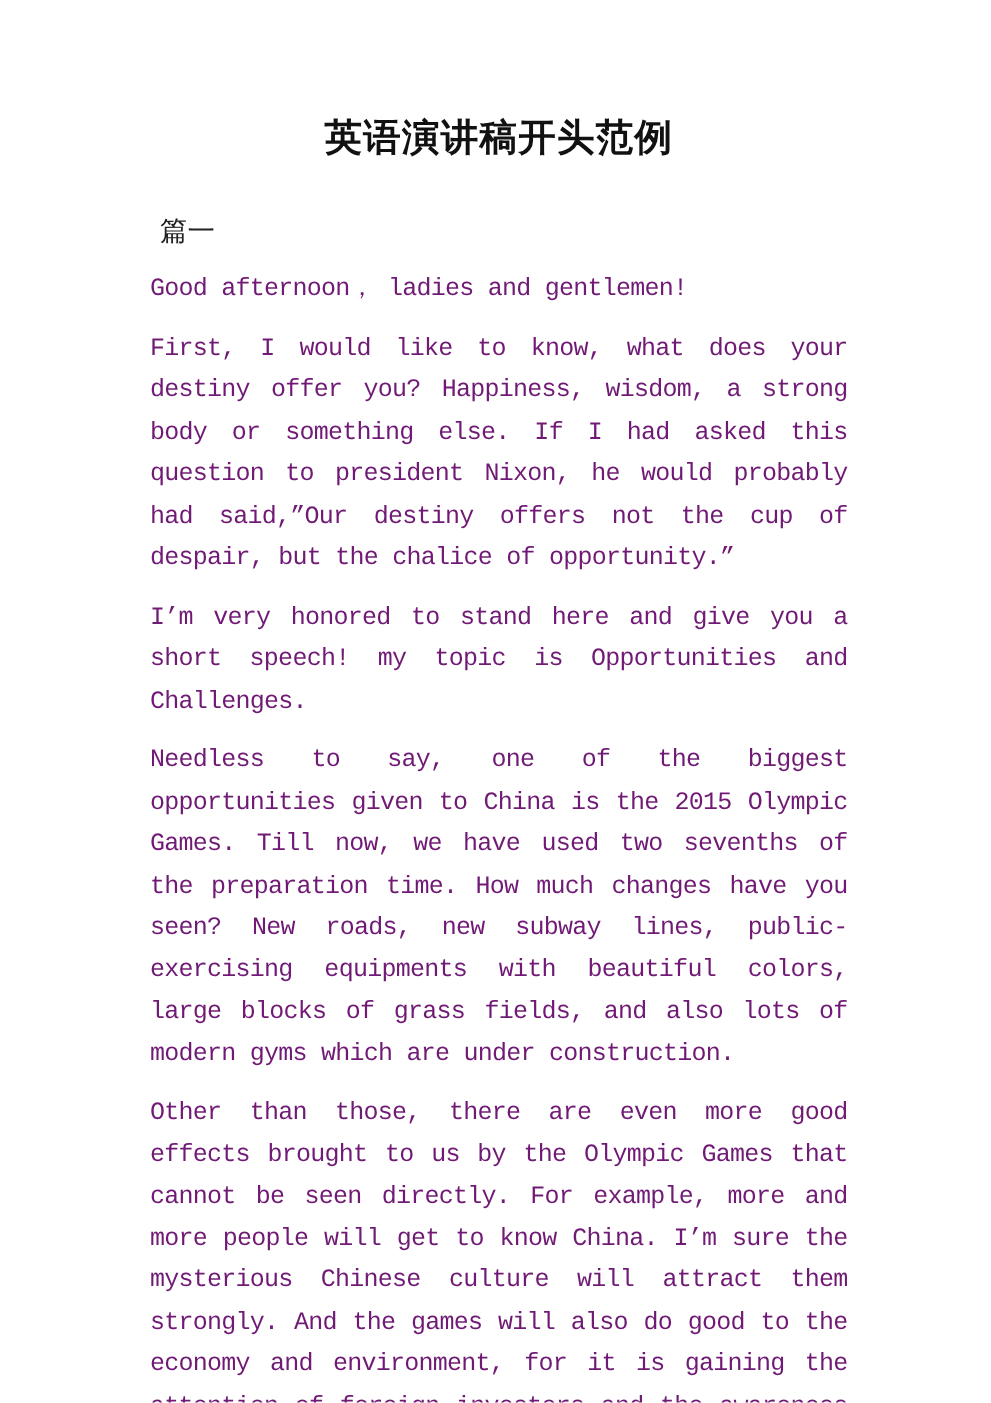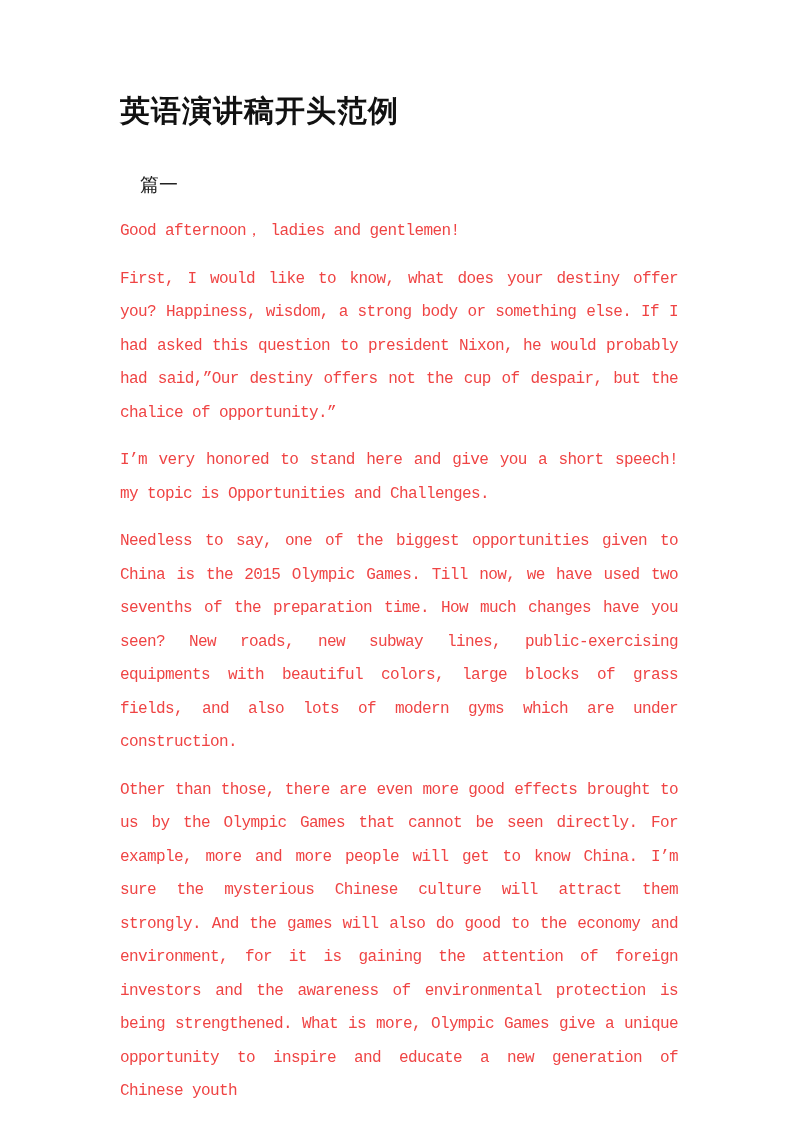--- a/index.html
+++ b/index.html
@@ -15,40 +15,40 @@
     height: 1122px;
     background: #ffffff;
     padding: 90px 115px 0 120px;
   }
   .doc-title {
     margin: 0 0 36px 0;
     font-family: "Liberation Serif", "DejaVu Serif", serif;
     font-size: 30px;
     line-height: 42px;
     font-weight: bold;
-    text-align: left;
+    text-align: center;
     letter-spacing: 1px;
     color: #111111;
   }
   .section-label {
-    margin: 0 0 14px 12px;
+    margin: 0 0 14px 0;
     padding-left: 8px;
     font-family: "Liberation Serif", "DejaVu Serif", serif;
-    font-size: 19px;
+    font-size: 22px;
     line-height: 33px;
     color: #222222;
   }
   .body-para {
     margin: 0 0 14px 0;
     font-family: "Liberation Mono", "DejaVu Sans Mono", monospace;
-    font-size: 16px;
+    font-size: 20px;
     line-height: 33.5px;
     letter-spacing: -0.6px;
     text-align: justify;
-    color: #ef4444;
+    color: #701a75;
   }
 </style>
 </head>
 <body>
 
 <div class="page">
   <h1 class="doc-title">英语演讲稿开头范例</h1>
 
   <div class="section-label">篇一</div>
 

